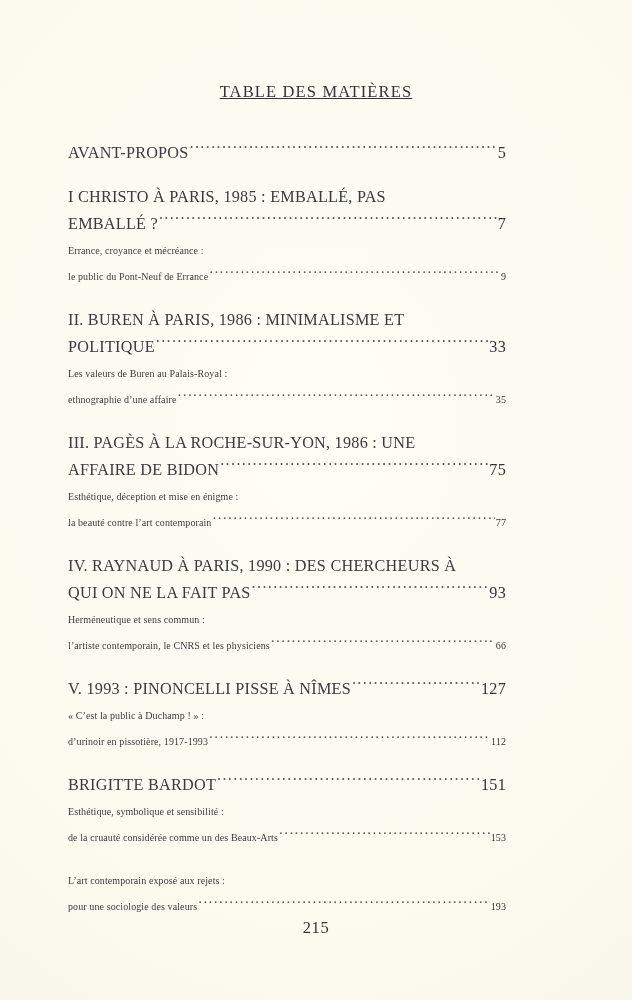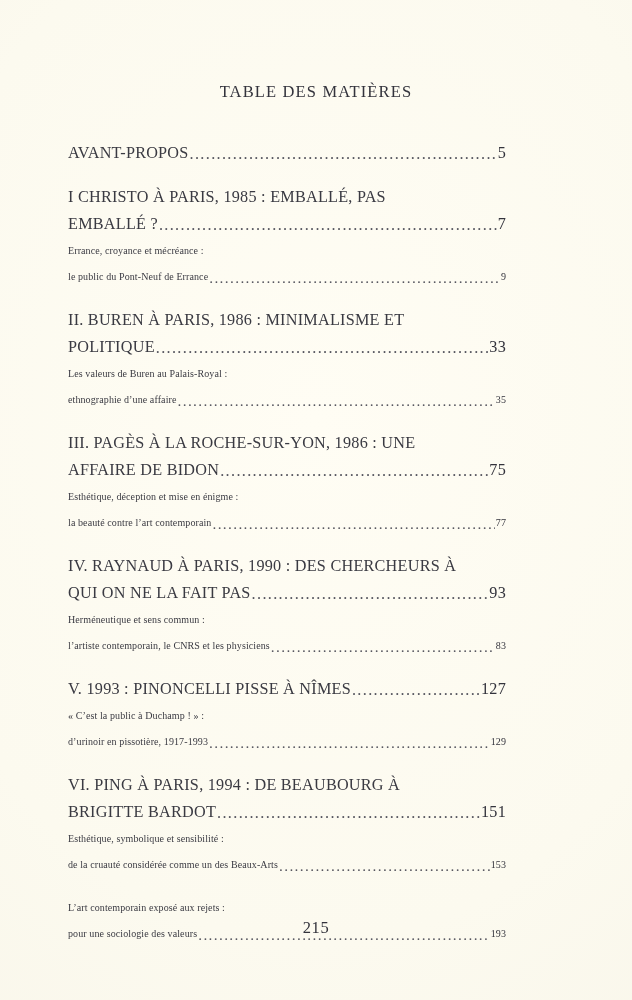--- a/index.html
+++ b/index.html
@@ -34,37 +34,38 @@
   .toc-title {
     position: absolute;
     top: 82px;
     left: 0;
     width: 632px;
     text-align: center;
     font-size: 16.5px;
     letter-spacing: 1.15px;
     color: #33333c;
     white-space: nowrap;
+    text-decoration: underline;
   }
 
   .toc-body {
     position: absolute;
     top: 140px;
     left: 68px;
     width: 438px;
   }
 
   .entry {
     margin-bottom: 17px;
   }
   .entry:last-child { margin-bottom: 0; }
 
   .line {
     display: flex;
-    align-items: flex-end;
+    align-items: flex-start;
     width: 100%;
     line-height: 27px;
     white-space: nowrap;
   }
 
   .line .txt {
     flex: 0 0 auto;
   }
 
   
@@ -204,42 +205,39 @@
           <span class="txt">QUI ON NE LA FAIT PAS</span>
           <span class="leader"></span>
           <span class="pg">93</span>
         </div>
         <div class="line sub plain">
           <span class="txt">Herméneutique et sens commun :</span>
         </div>
         <div class="line sub">
           <span class="txt">l’artiste contemporain, le CNRS et les physiciens</span>
           <span class="leader"></span>
-          <span class="pg">83</span>
+          <span class="pg">66</span>
         </div>
       </div>
       <div class="entry">
         <div class="line head">
           <span class="txt">V. 1993 : PINONCELLI PISSE À NÎMES</span>
           <span class="leader"></span>
           <span class="pg">127</span>
         </div>
         <div class="line sub plain">
           <span class="txt">« C’est la public à Duchamp ! » :</span>
         </div>
         <div class="line sub">
           <span class="txt">d’urinoir en pissotière, 1917-1993</span>
           <span class="leader"></span>
-          <span class="pg">129</span>
-        </div>
-      </div>
-      <div class="entry">
-        <div class="line head plain">
-          <span class="txt">VI. PING À PARIS, 1994 : DE BEAUBOURG À</span>
-        </div>
+          <span class="pg">112</span>
+        </div>
+      </div>
+      <div class="entry">
         <div class="line head">
           <span class="txt">BRIGITTE BARDOT</span>
           <span class="leader"></span>
           <span class="pg">151</span>
         </div>
         <div class="line sub plain">
           <span class="txt">Esthétique, symbolique et sensibilité :</span>
         </div>
         <div class="line sub">
           <span class="txt">de la cruauté considérée comme un des Beaux-Arts</span>

